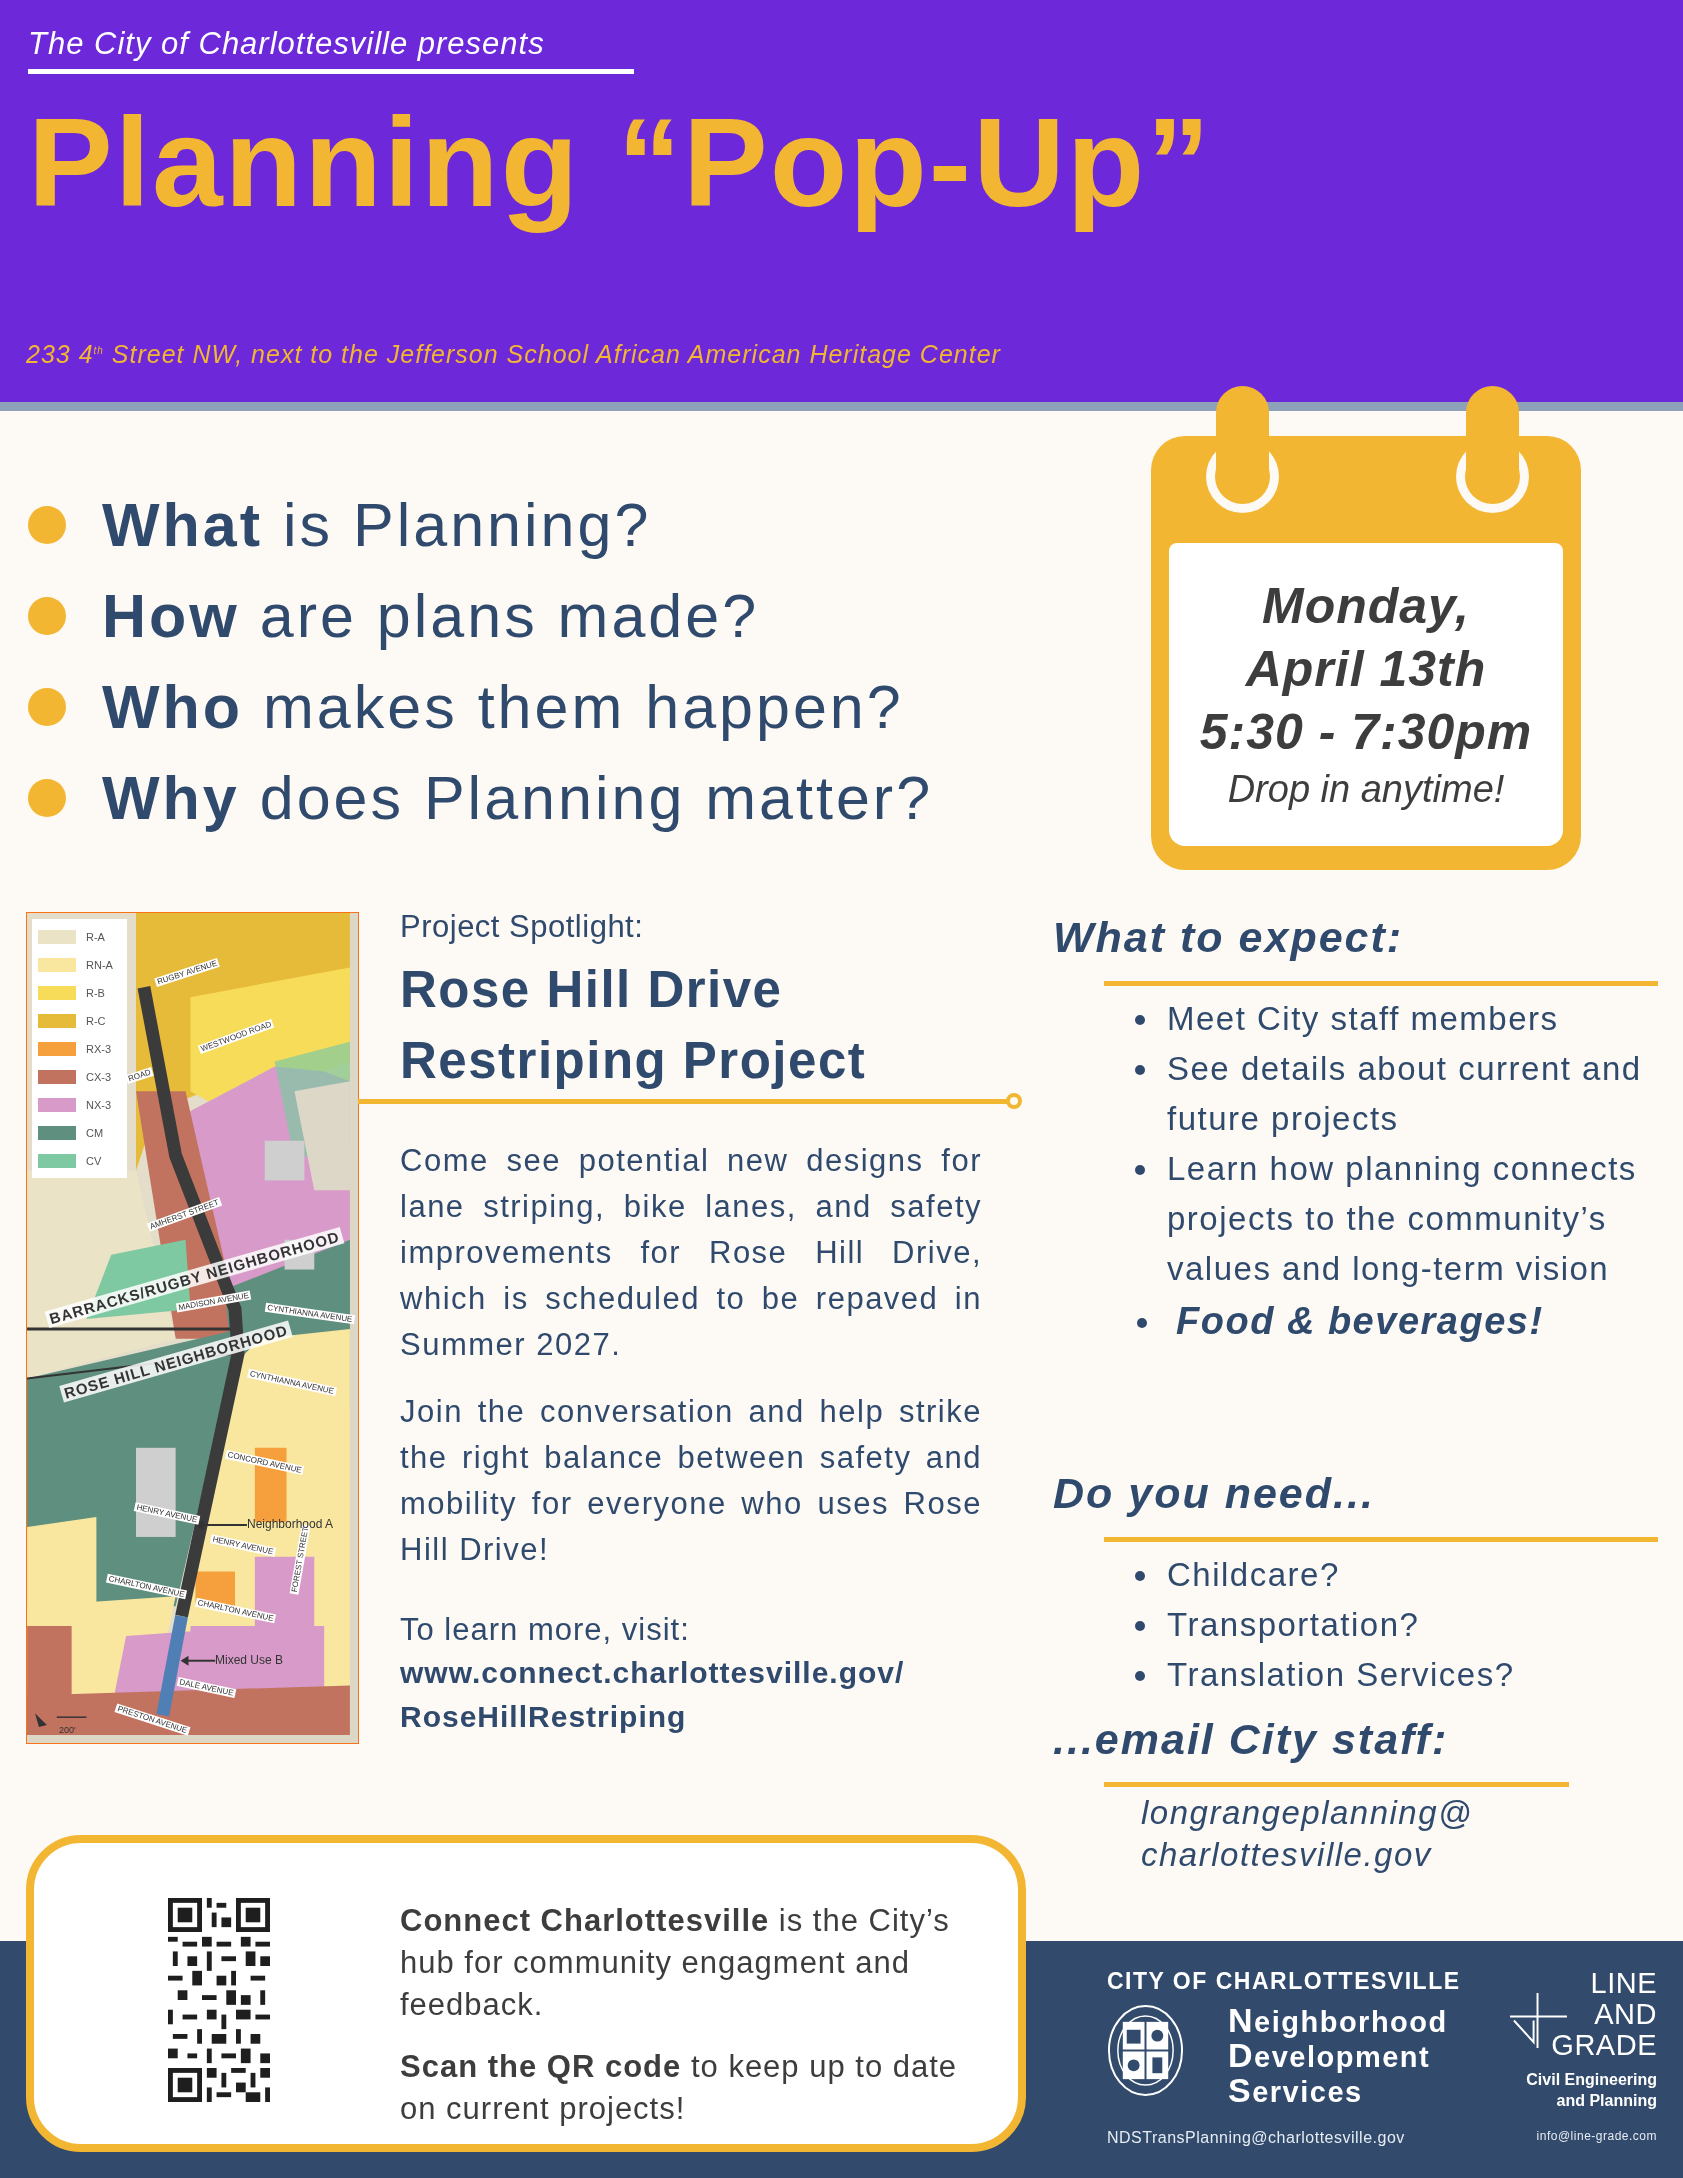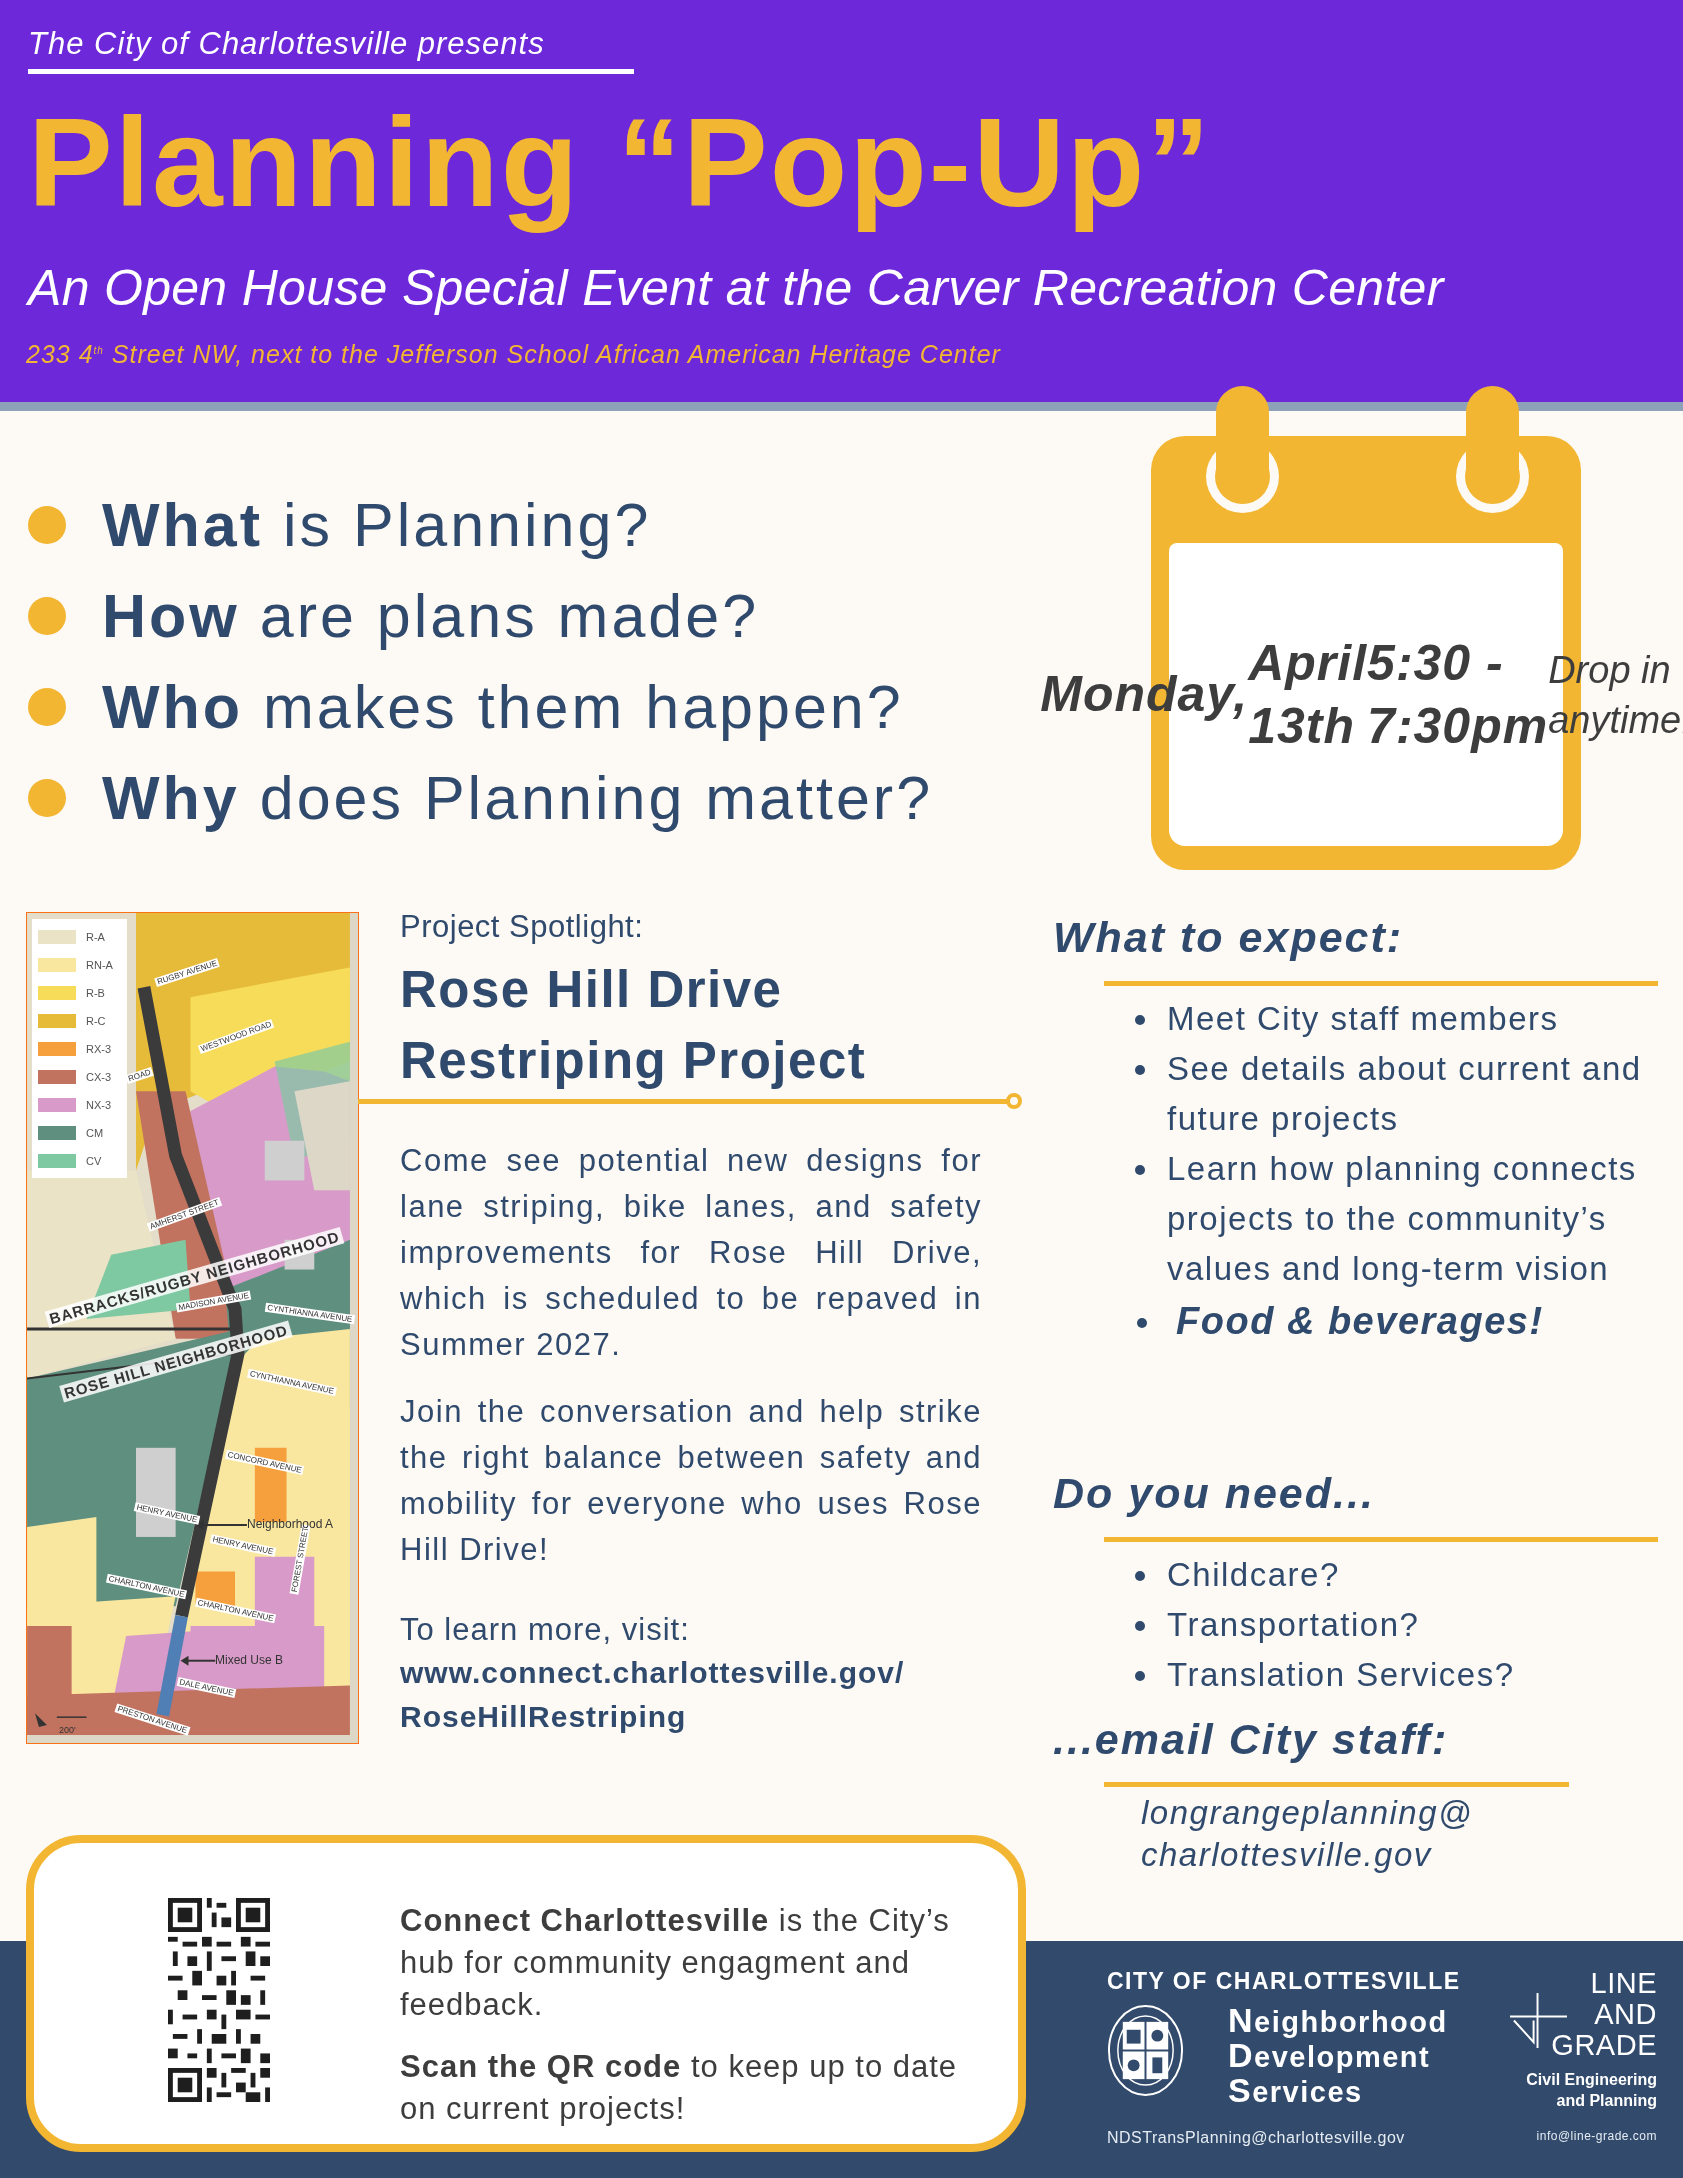--- a/index.html
+++ b/index.html
@@ -24,21 +24,21 @@
   .q-text b { font-weight: bold; }
 
   
   .cal { position: absolute; left: 1151px; top: 436px; width: 430px; height: 434px; background: #f2b632; border-radius: 34px; }
   .cal-ring { position: absolute; top: 4px; width: 73px; height: 73px; border-radius: 50%; border: 9px solid #fdf9f4; border-top-color: transparent; }
   .cal-ring.r1 { left: 55px; }
   .cal-ring.r2 { left: 305px; }
   .cal-tab { position: absolute; top: -50px; width: 53px; height: 117px; background: #f2b632; border-radius: 27px; }
   .cal-tab.t1 { left: 65px; }
   .cal-tab.t2 { left: 315px; }
-  .cal-page { position: absolute; left: 18px; top: 107px; width: 394px; height: 303px; background: #ffffff; border-radius: 8px 8px 16px 16px; display: flex; flex-direction: row; align-items: center; justify-content: center; color: #3d3d3d; }
+  .cal-page { position: absolute; left: 18px; top: 107px; width: 394px; height: 303px; background: #ffffff; border-radius: 8px 8px 16px 16px; display: flex; flex-direction: column; align-items: center; justify-content: center; color: #3d3d3d; }
   .cal-day { font-size: 50px; font-weight: bold; font-style: italic; line-height: 63px; letter-spacing: 1px; }
   .cal-time { font-size: 50px; font-weight: bold; font-style: italic; line-height: 63px; letter-spacing: 1px; }
   .cal-note { font-size: 38px; font-style: italic; line-height: 50px; }
 
   
   .map { position: absolute; left: 26px; top: 912px; width: 333px; height: 832px; border: 1px solid #f97316; background: #ddd7c7; overflow: hidden; }
   .map svg { position: absolute; left: 0; top: 0; }
   .legend { position: absolute; left: 5px; top: 6px; width: 95px; height: 259px; background: #ffffff; padding: 4px 6px; }
   .legend-item { display: flex; align-items: center; height: 28px; }
   .legend-swatch { width: 38px; height: 14px; margin-right: 10px; }
@@ -88,21 +88,20 @@
   .lg-tag { position: absolute; right: 26px; top: 2069px; text-align: right; font-size: 16px; font-weight: bold; color: #ffffff; line-height: 21px; }
   .lg-email { position: absolute; right: 26px; top: 2129px; font-size: 12px; color: #e6ecf3; letter-spacing: 0.5px; }
 </style>
 </head>
 <body>
 
 <div class="header">
   <div class="presents">The City of Charlottesville presents</div>
   <div class="presents-rule"></div>
   <div class="title">Planning “Pop-Up”</div>
-  <div class="subtitle">An Open House Special Event at the Carver Recreation Center</div>
   <div class="address"><span>233 4</span><sup>th</sup><span> Street NW, next to the Jefferson School African American Heritage Center</span></div>
 </div>
 <div class="header-stripe"></div>
 
 <ul class="questions">
   <li>
       <span class="q-dot"></span>
       <span class="q-text"><b>What</b><span> is Planning?</span></span>
     </li>
   <li>

